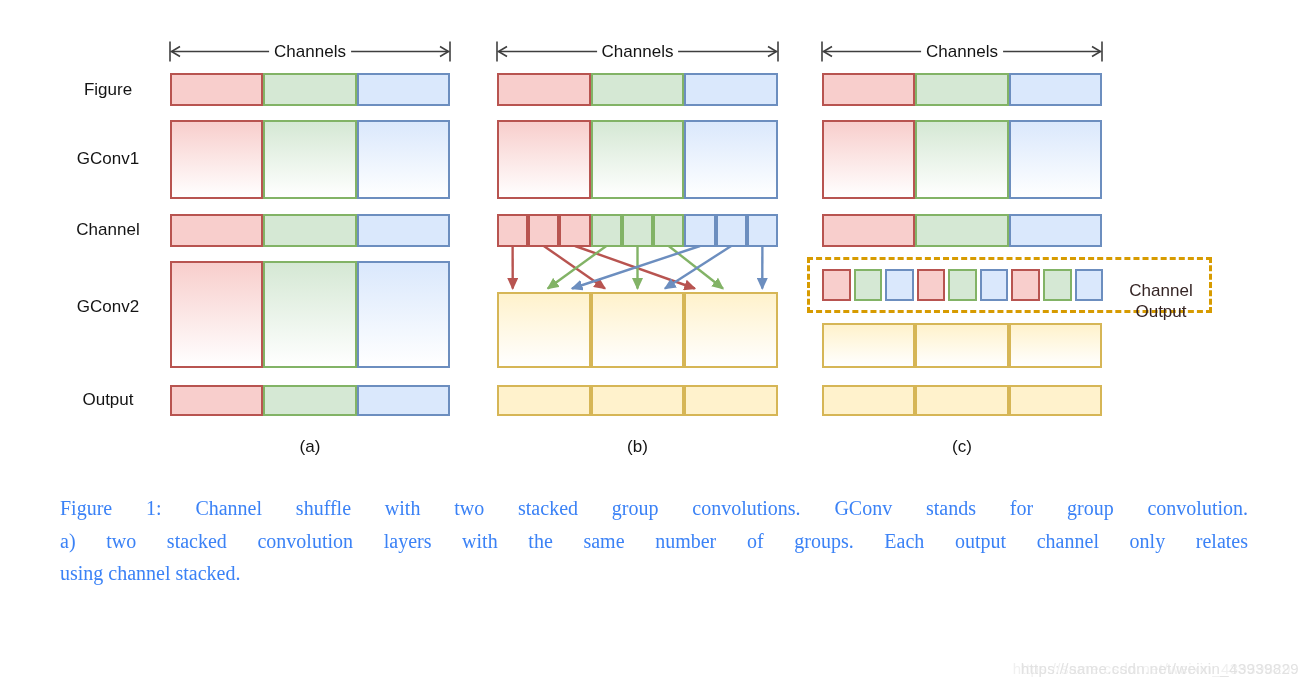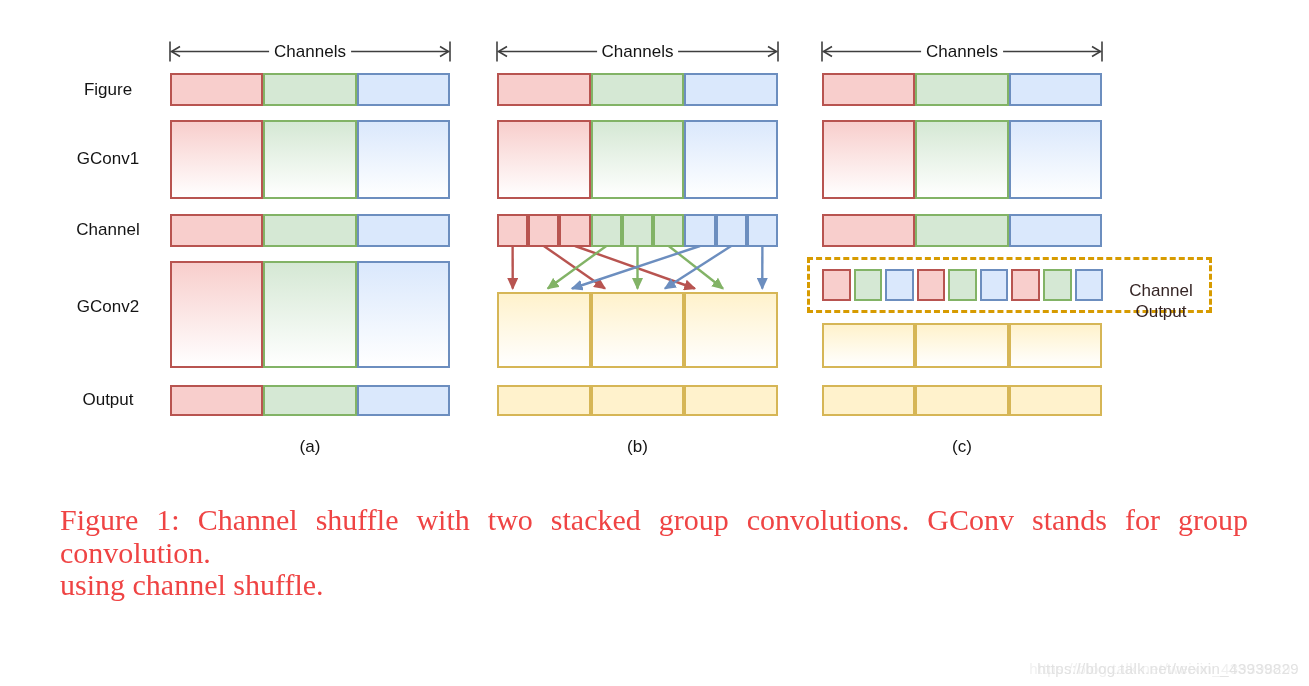--- a/index.html
+++ b/index.html
@@ -15,21 +15,21 @@
   .shufflecell{flex:1;border:2px solid;box-sizing:border-box;}
   .shuffle-box{position:absolute;border:3px dashed;box-sizing:border-box;background:transparent;}
   .row-label{position:absolute;left:58px;width:100px;height:22px;line-height:22px;
              text-align:center;font-size:17px;color:#141414;}
   .channels-label{position:absolute;transform:translateX(-50%);background:#fff;
                   padding:0 5px;font-size:17px;height:20px;line-height:20px;color:#141414;text-align:right;}
   .panel-letter{position:absolute;transform:translateX(-50%);font-size:17px;
                 height:22px;line-height:22px;color:#141414;}
   .shuffle-label{position:absolute;text-align:center;font-size:17px;line-height:21px;color:#352525;}
   .caption{position:absolute;left:60px;top:492px;width:1188px;
-           font-family:"Liberation Serif",serif;font-size:30px;line-height:32.6px;color:#ef4444;margin-top:12px;}
+           font-family:"Liberation Serif",serif;font-size:20px;line-height:32.6px;color:#3b82f6;}
   .cap-line{text-align:justify;}
   .cap-line.j{text-align-last:justify;}
   .watermark{position:absolute;right:10px;bottom:9px;font-size:15px;letter-spacing:.4px;
              color:#e2e2e2;text-shadow:-8px 0 0 #f0f0f0;
              font-family:"Liberation Sans",sans-serif;}
 </style>
 </head>
 <body>
 
 <div class="diagram" id="diagram">
@@ -184,16 +184,17 @@
       <div class="shuffle-label" style="left: 305px; top: 20px; width: 92px; height: 42px;">
         <div>Channel</div>
         <div>Output</div>
       </div>
     </div>
     <div class="panel-letter" style="left: 962px; top: 436px;">(c)</div>
   </div>
 
 <div class="caption" id="caption">
     <div class="cap-line j">Figure 1: Channel shuffle with two stacked group convolutions. GConv stands for group convolution.</div>
-    <div class="cap-line">using channel shuffle.</div>
+    <div class="cap-line j">a) two stacked convolution layers with the same number of groups. Each output channel only relates</div>
+    <div class="cap-line">using channel stacked.</div>
   </div>
 
-<div class="watermark">https://blog.talk.net/weixin_43939829</div>
+<div class="watermark">https://same.csdn.net/weixin_43939829</div>
 
 </body></html>

